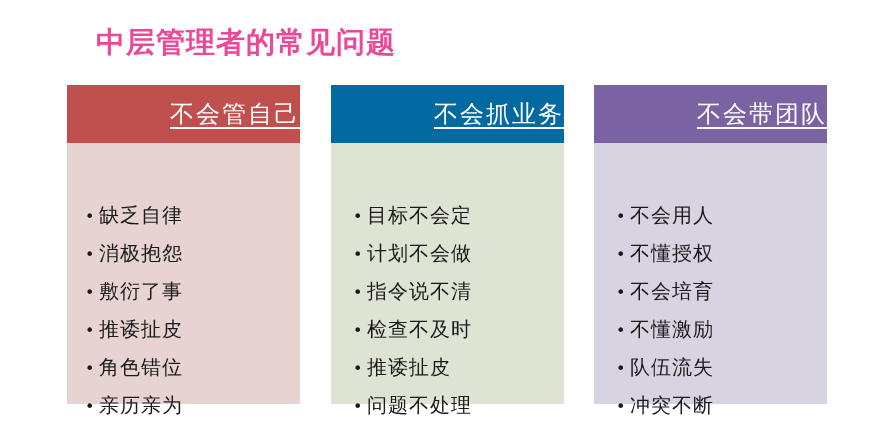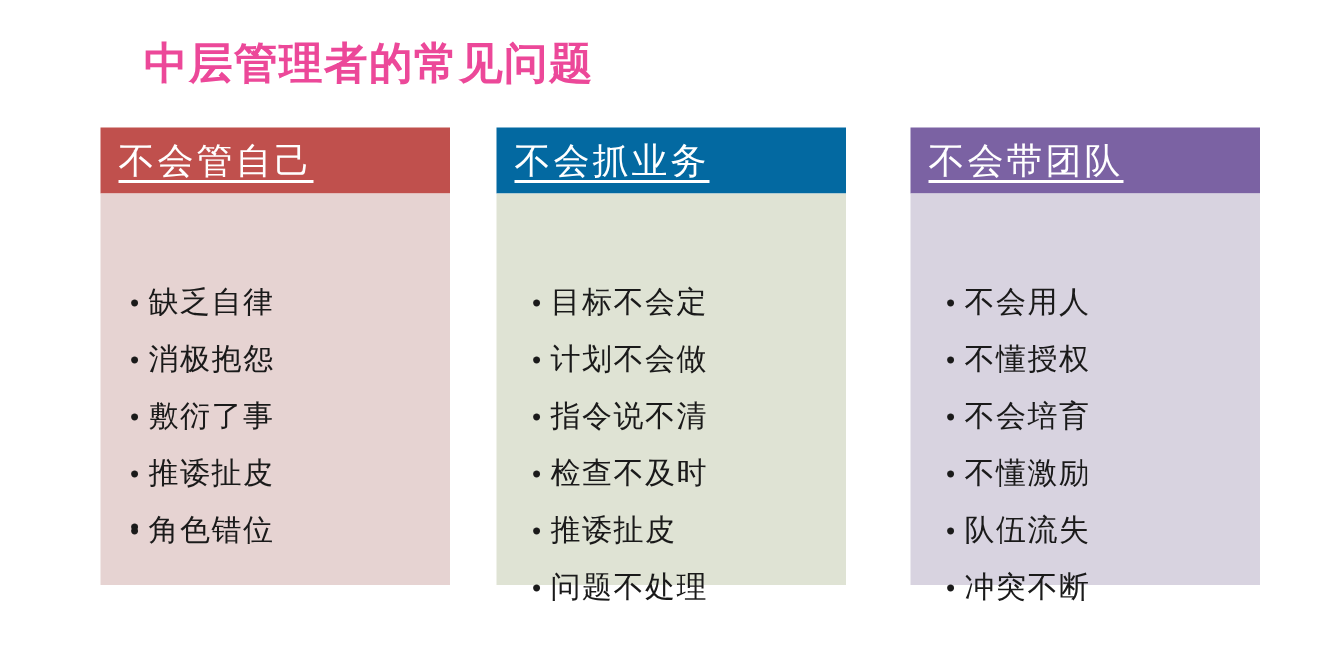--- a/index.html
+++ b/index.html
@@ -33,29 +33,29 @@
   }
   .panel {
     position: absolute;
     top: 85px;
     width: 233px;
     height: 315px;
     box-sizing: border-box;
   }
   #panel-0 { left: 67px; }
   #panel-1 { left: 331px; }
-  #panel-2 { left: 607px; }
+  #panel-2 { left: 594px; }
 
   .panel-header {
-    height: 44px;
+    height: 58px;
     width: 100%;
     box-sizing: border-box;
     display: flex;
     align-items: center;
-    justify-content: flex-start;
+    justify-content: flex-end;
     padding-left: 12px;
   }
   .panel-header-label {
     color: #ffffff;
     font-size: 24px;
     font-weight: normal;
     letter-spacing: 2px;
     text-decoration: underline;
     text-underline-offset: 5px;
     text-decoration-thickness: 1.5px;
@@ -124,20 +124,21 @@
         <li class="list-item">
           <span class="bullet-dot">•</span>
           <span class="item-label">推诿扯皮</span>
         </li>
         <li class="list-item">
           <span class="bullet-dot">•</span>
           <span class="item-label">角色错位</span>
         </li>
         <li class="list-item">
           <span class="bullet-dot">•</span>
+          <span class="item-label">亲历亲为</span>
         </li>
       </ul>
     </div>
   </div>
 
   <div class="panel" id="panel-1">
     <div class="panel-header" style="background: #0369a1;">
       <span class="panel-header-label" style="color: rgb(255, 255, 255);">不会抓业务</span>
     </div>
     <div class="panel-body" style="background: rgb(223, 227, 212);">

